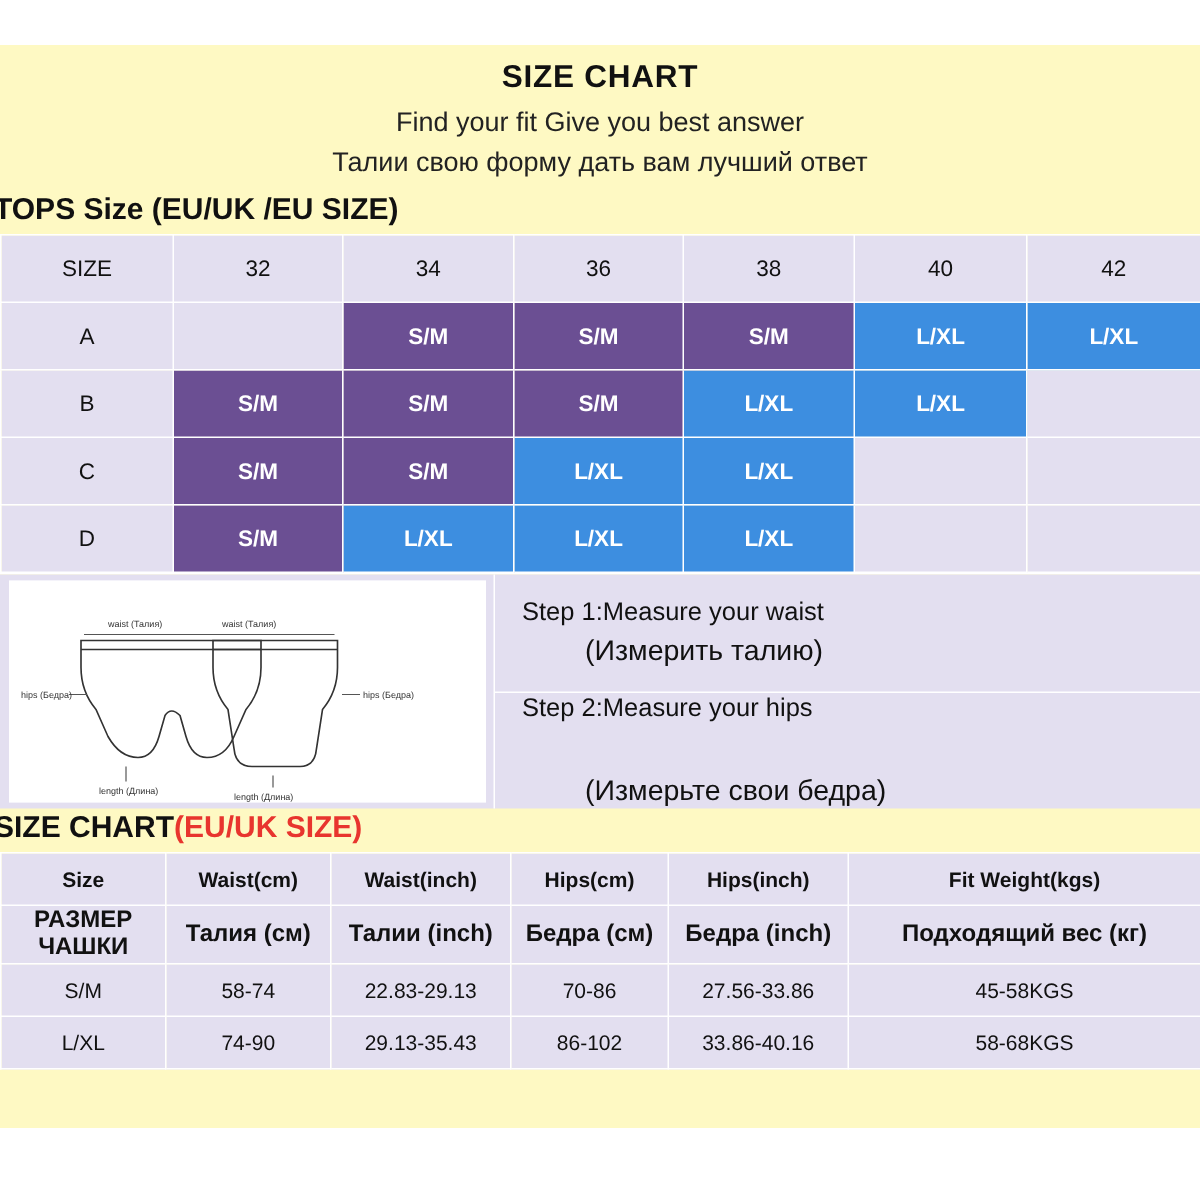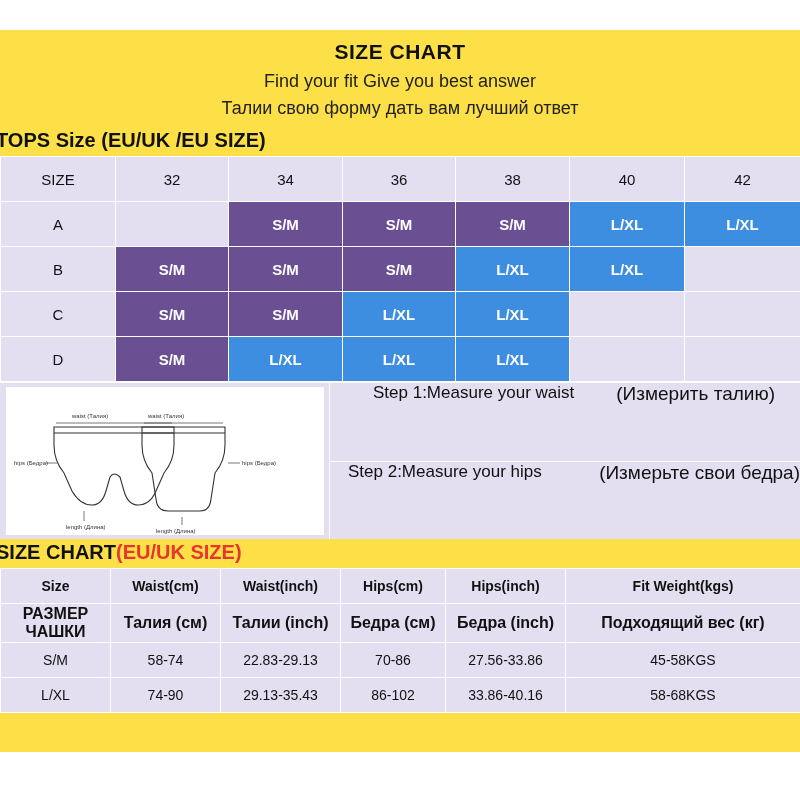--- a/index.html
+++ b/index.html
@@ -30,21 +30,21 @@
     position: absolute;
     bottom: 0; left: 0; right: 0;
     height: 48px;
     background: #ffffff;
   }
   .content {
     position: absolute;
     top: 30px; left: 0;
     width: 800px;
     height: 722px;
-    background: #fde047;
+    background: #fef9c3;
   }
 
   
   .header {
     text-align: center;
     padding-top: 10px;
   }
   .header .title {
     font-size: 21px;
     font-weight: bold;
@@ -137,21 +137,21 @@
   }
   .steps-right {
     flex: 1;
     background: #e3dff0;
     display: flex;
     flex-direction: column;
   }
   .step-row {
     flex: 1;
     display: flex;
-    flex-direction: row;
+    flex-direction: column;
     justify-content: center;
     padding-left: 18px;
     box-sizing: border-box;
   }
   .step-row + .step-row {
     border-top: 1px solid #ffffff;
     justify-content: space-between;
   }
   .step-row .l1 {
     font-size: 17px;

